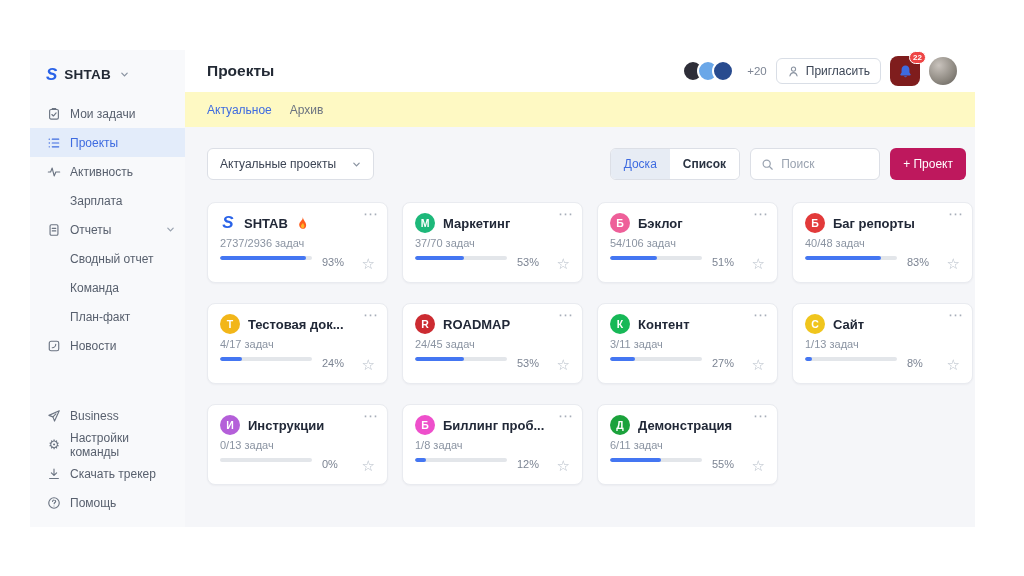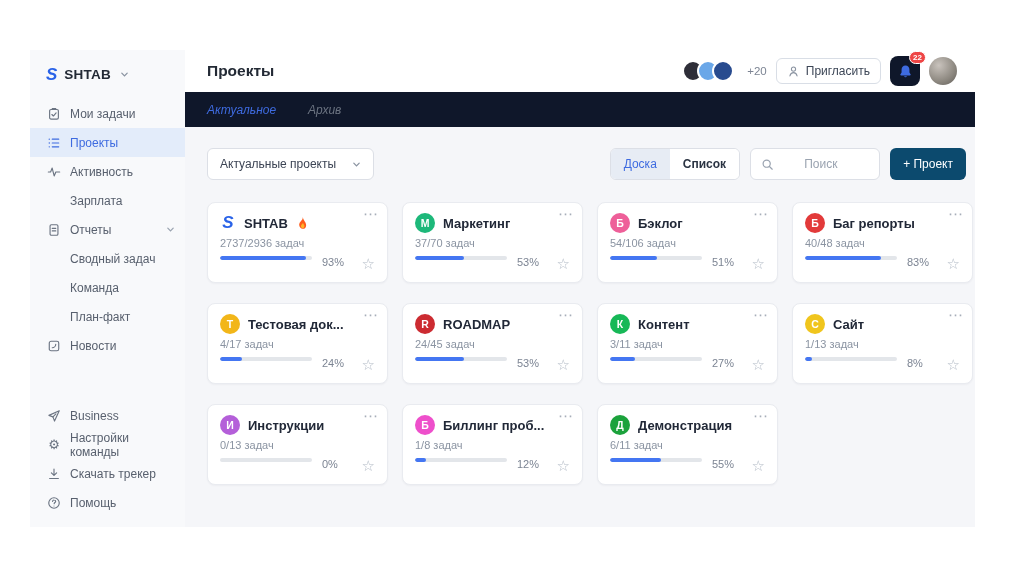--- a/index.html
+++ b/index.html
@@ -34,52 +34,52 @@
   .page-title { font-size:15.5px; font-weight:700; color:#232a35; }
   .top-right { display:flex; align-items:center; gap:9px; }
   .avatar-stack { display:flex; align-items:center; }
   .avatar-sm { width:22px; height:22px; border-radius:50%; border:2px solid #fff; margin-left:-7px; }
   .avatar-sm:first-child { margin-left:0; }
   .overflow-count { font-size:11.5px; color:#7c8493; margin-left:4px; }
   .invite-btn { display:flex; align-items:center; gap:6px; background:#fff; border:1px solid #d9dee6;
                 border-radius:6px; padding:5px 10px; font-size:12px; color:#3c4656;
                 font-family:inherit; cursor:pointer; }
   .invite-btn .ic { color:#8a93a1; display:flex; }
-  .bell-wrap { position:relative; width:30px; height:30px; background:#0f172a; border-radius:8px;
+  .bell-wrap { position:relative; width:30px; height:30px; background:#7f1d1d; border-radius:8px;
                display:flex; align-items:center; justify-content:center; cursor:pointer; border:none; }
   .bell-wrap .ic { color:#3e6be0; display:flex; }
   .bell-badge { position:absolute; top:-5px; right:-6px; min-width:15px; height:13px; padding:0 3px;
                 background:#ee4545; border-radius:8px; color:#fff; font-size:8px; font-weight:700;
                 display:flex; align-items:center; justify-content:center; border:1.5px solid #fff; }
   .avatar-user { width:28px; height:28px; border-radius:50%; cursor:pointer;
                  background:radial-gradient(circle at 35% 30%, #c9c3bd, #8d8880 60%, #5f5c57); }
 
-  .tabbar { height:35px; background:#0f172a; display:flex; align-items:center; gap:32px;
-            padding:0 22px;font-style:italic; }
+  .tabbar { height:35px; background:#fef9c3; display:flex; align-items:center; gap:18px;
+            padding:0 22px; }
   .tab { font-size:12px; color:#6b7380; cursor:pointer; font-weight:500; }
   .tab.active { color:#3e6be0; }
 
   .content { flex:1; background:#f5f6f9; padding:21px 9px 0 22px; }
   .toolbar { display:flex; align-items:center; justify-content:space-between; width:759px; }
   .filter-dd { display:flex; align-items:center; gap:16px; background:#fff; border:1px solid #dcdfe6;
                border-radius:6px; padding:8px 12px; font-size:12px; color:#3c4454; font-weight:500;
                font-family:inherit; cursor:pointer; }
   .filter-dd .chev { color:#8a93a1; display:flex; }
   .toolbar-right { display:flex; align-items:center; gap:10px; }
   .segmented { display:flex; background:#fff; border:1px solid #dcdfe6; border-radius:6px; overflow:hidden;margin-left:32px; }
   .seg { padding:8px 13px; font-size:12px; color:#2a3342; background:#fff; border:none;
          font-family:inherit; font-weight:600; cursor:pointer; }
   .seg.active { background:#e7ecf4; color:#3e6be0; font-weight:500; }
   .search-box { display:flex; align-items:center; gap:7px; width:130px; height:32px; background:#fff;
                 border:1px solid #dcdfe6; border-radius:6px; padding:0 10px; }
   .search-box .ic { color:#9aa3b0; display:flex; flex-shrink:0; }
   .search-box input { border:none; outline:none; width:100%; font-size:12px; color:#3c4454;
-                      font-family:inherit; background:transparent;margin-left:23px; }
+                      font-family:inherit; background:transparent; }
   .search-box input::placeholder { color:#9aa3b0; }
-  .btn-primary { background:#0c4a6e; color:#fff; border:none; border-radius:6px; padding:9px 13px;
+  .btn-primary { background:#be185d; color:#fff; border:none; border-radius:6px; padding:9px 13px;
                  font-size:12px; font-weight:500; font-family:inherit; cursor:pointer; }
 
   
   .grid { margin-top:22px; display:grid; grid-template-columns:repeat(4, 181px);
           column-gap:14px; row-gap:20px; }
   .card { position:relative; background:#fff; border:1px solid #e9ebf0; border-radius:8px;
           padding:10px 12px 11px; box-shadow:0 1px 2px rgba(25,35,60,.04); cursor:pointer; }
   .card-menu { position:absolute; top:2px; right:8px; border:none; background:transparent;
                color:#a7aeb9; font-size:15px; letter-spacing:1px; cursor:pointer; font-family:inherit; }
   .card-title-row { display:flex; align-items:center; gap:8px; min-height:20px; }
@@ -154,21 +154,21 @@
               </svg>
             </span>
             <span>Отчеты</span>
             <span class="chev">
               <svg width="9" height="9" viewBox="0 0 10 10" fill="none" stroke="currentColor" stroke-width="1.4" stroke-linecap="round">
                 <path d="M2 3.5 L5 6.5 L8 3.5"></path>
               </svg>
             </span>
           </div>
           <div class="nav-item indent">
-            <span>Сводный задач</span>
+            <span>Сводный отчет</span>
           </div>
           <div class="nav-item indent">
             <span>Команда</span>
           </div>
           <div class="nav-item indent">
             <span>План-факт</span>
           </div>
           <div class="nav-item">
             <span class="ic">
               <svg width="14" height="14" viewBox="0 0 16 16" fill="none" stroke="currentColor" stroke-width="1.3" stroke-linecap="round" stroke-linejoin="round">

